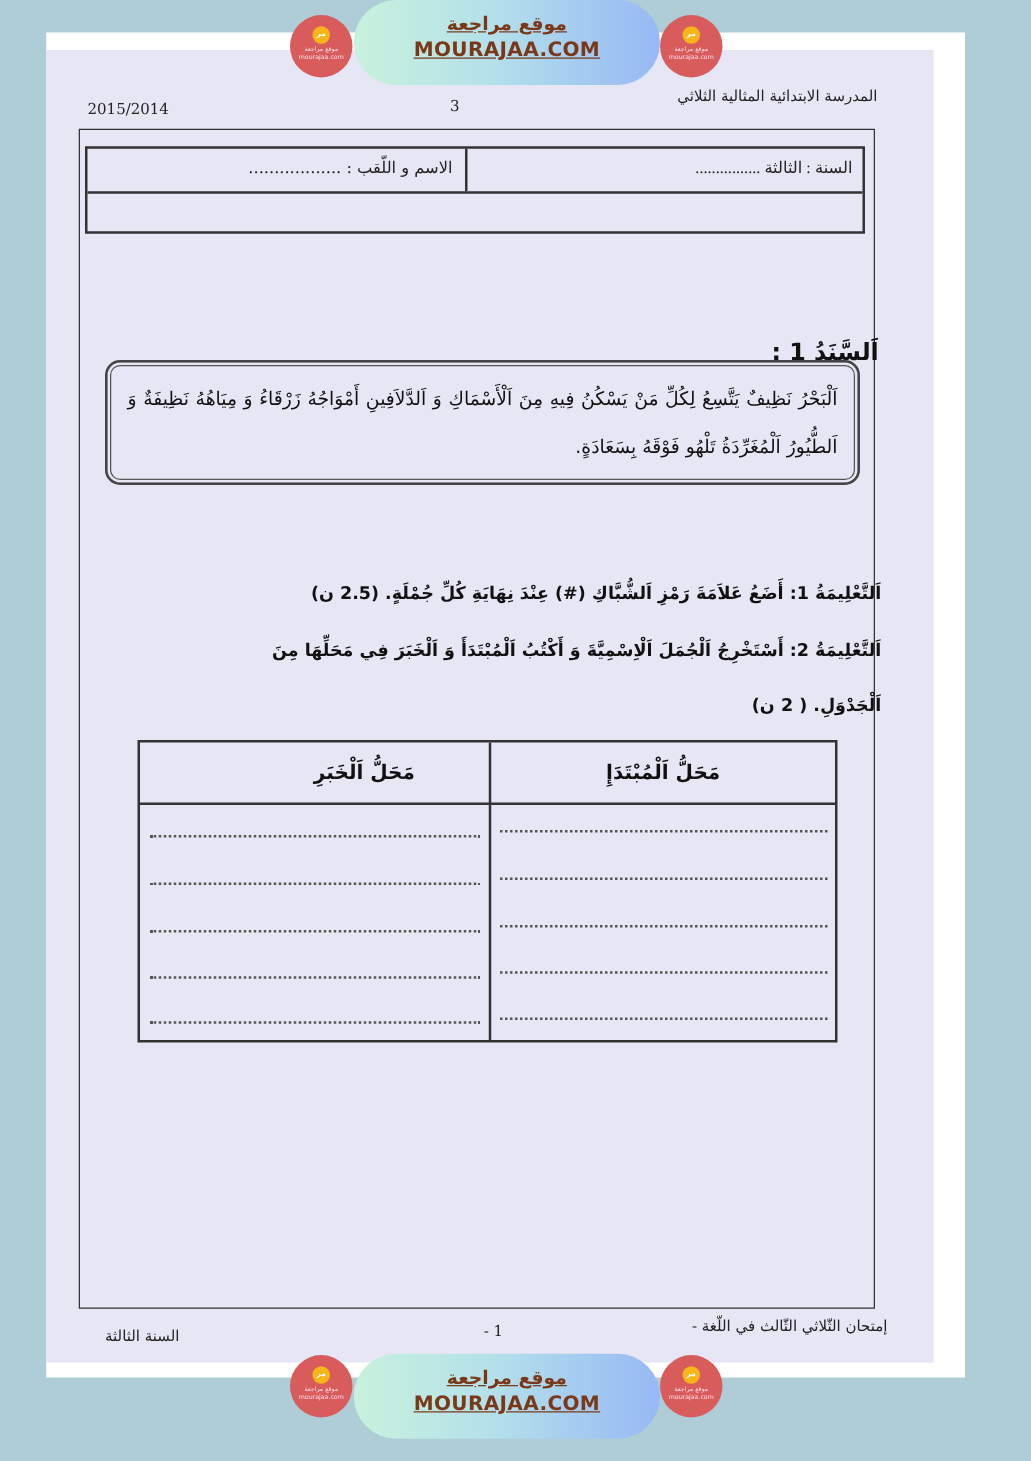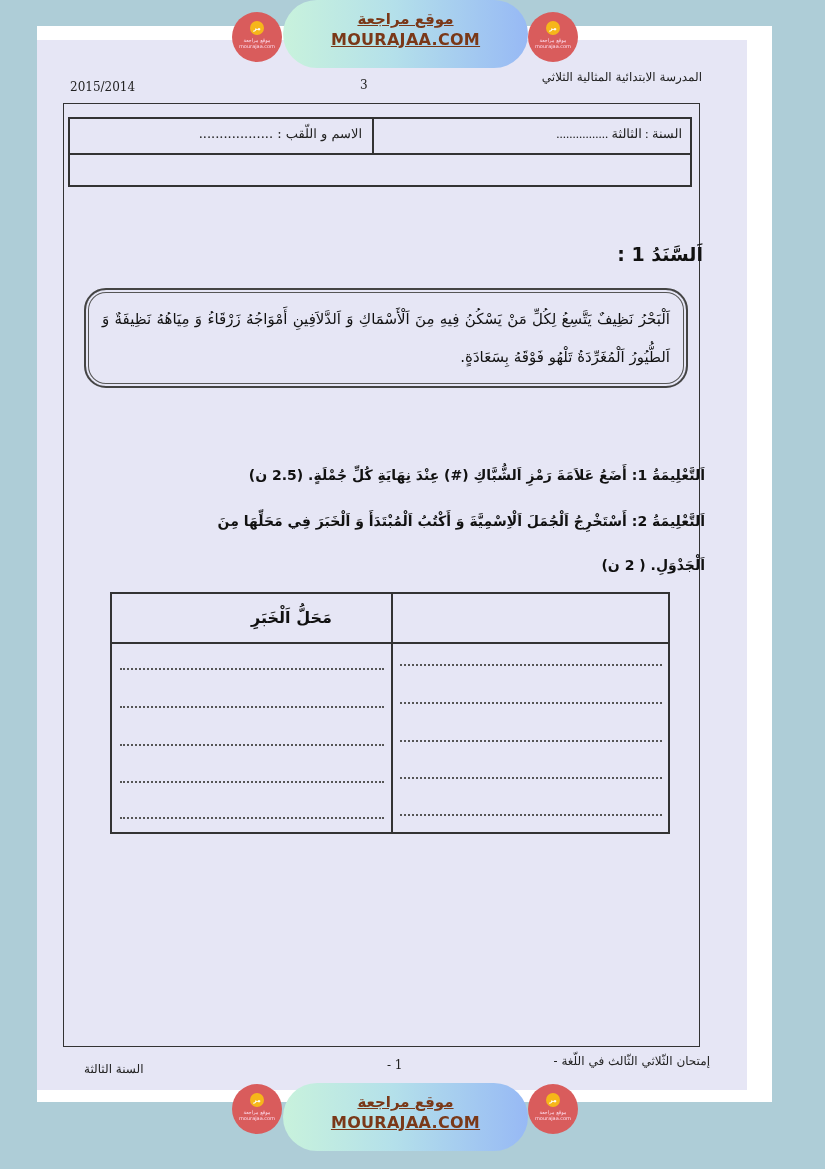--- a/index.html
+++ b/index.html
@@ -61,25 +61,25 @@
       border-bottom: 2px solid #333;
     }
     .hdr-divider {
       position: absolute; left: 302px; top: 0; width: 2px; height: 34px; background: #333;
     }
     .cell-text { font-size: 13px; color: #222; white-space: nowrap; }
     .title-text {
       font-size: 18px; font-weight: bold; color: #111; white-space: nowrap;
     }
     .sanad {
-      font-family: "DejaVu Sans", sans-serif; font-size: 19px; font-weight: bold; color: #111;
+      font-family: "DejaVu Sans", sans-serif; font-size: 19px; font-weight: bold; color: #111; margin-top: 28px;
     }
     .passage-box {
       position: absolute; left: 84px; top: 288px; width: 604px; height: 100px;
-      border: 2px solid #444; border-radius: 22px; box-sizing: border-box;
+      border: 2px solid #444; border-radius: 12px; box-sizing: border-box;
       box-shadow: inset 0 0 0 2px #e6e6f5, inset 0 0 0 3px #555;
       padding: 10px 16px;
     }
     .passage-box p {
       margin: 0; font-size: 15px; line-height: 38px; color: #111; text-align: justify;
       text-align-last: right; font-family: "DejaVu Sans", sans-serif;
     }
     .instr {
       font-family: "DejaVu Sans", sans-serif; font-size: 14px; font-weight: bold; color: #111;
       line-height: 46px; white-space: nowrap;
@@ -146,20 +146,21 @@
 </div>
 <div class="abs instr rtl" style="right:120px;top:498px;">
   <span>اَلتَّعْلِيمَةُ 2:</span>
   <span>أَسْتَخْرِجُ اَلْجُمَلَ اَلْاِسْمِيَّةَ وَ أَكْتُبُ اَلْمُبْتَدَأَ وَ اَلْخَبَرَ فِي مَحَلِّهَا مِنَ</span>
 </div>
 <div class="abs instr rtl" style="right:120px;top:542px;">اَلْجَدْوَلِ. ( 2 ن)</div>
 
 <div class="answer-tbl">
   <div class="at-head"></div>
   <div class="at-mid"></div>
+  <div class="at-col-title" style="left:281px;right:0;">مَحَلُّ اَلْمُبْتَدَإِ</div>
   <div class="at-col-title" style="left:0;width:279px;margin-left:40px;">مَحَلُّ اَلْخَبَرِ</div>
 
   <div class="dotline" style="left:288px;width:262px;top:70px;"></div>
   <div class="dotline" style="left:288px;width:262px;top:108px;"></div>
   <div class="dotline" style="left:288px;width:262px;top:146px;"></div>
   <div class="dotline" style="left:288px;width:262px;top:183px;"></div>
   <div class="dotline" style="left:288px;width:262px;top:220px;"></div>
 
   <div class="dotline" style="left:8px;width:264px;top:74px;"></div>
   <div class="dotline" style="left:8px;width:264px;top:112px;"></div>

